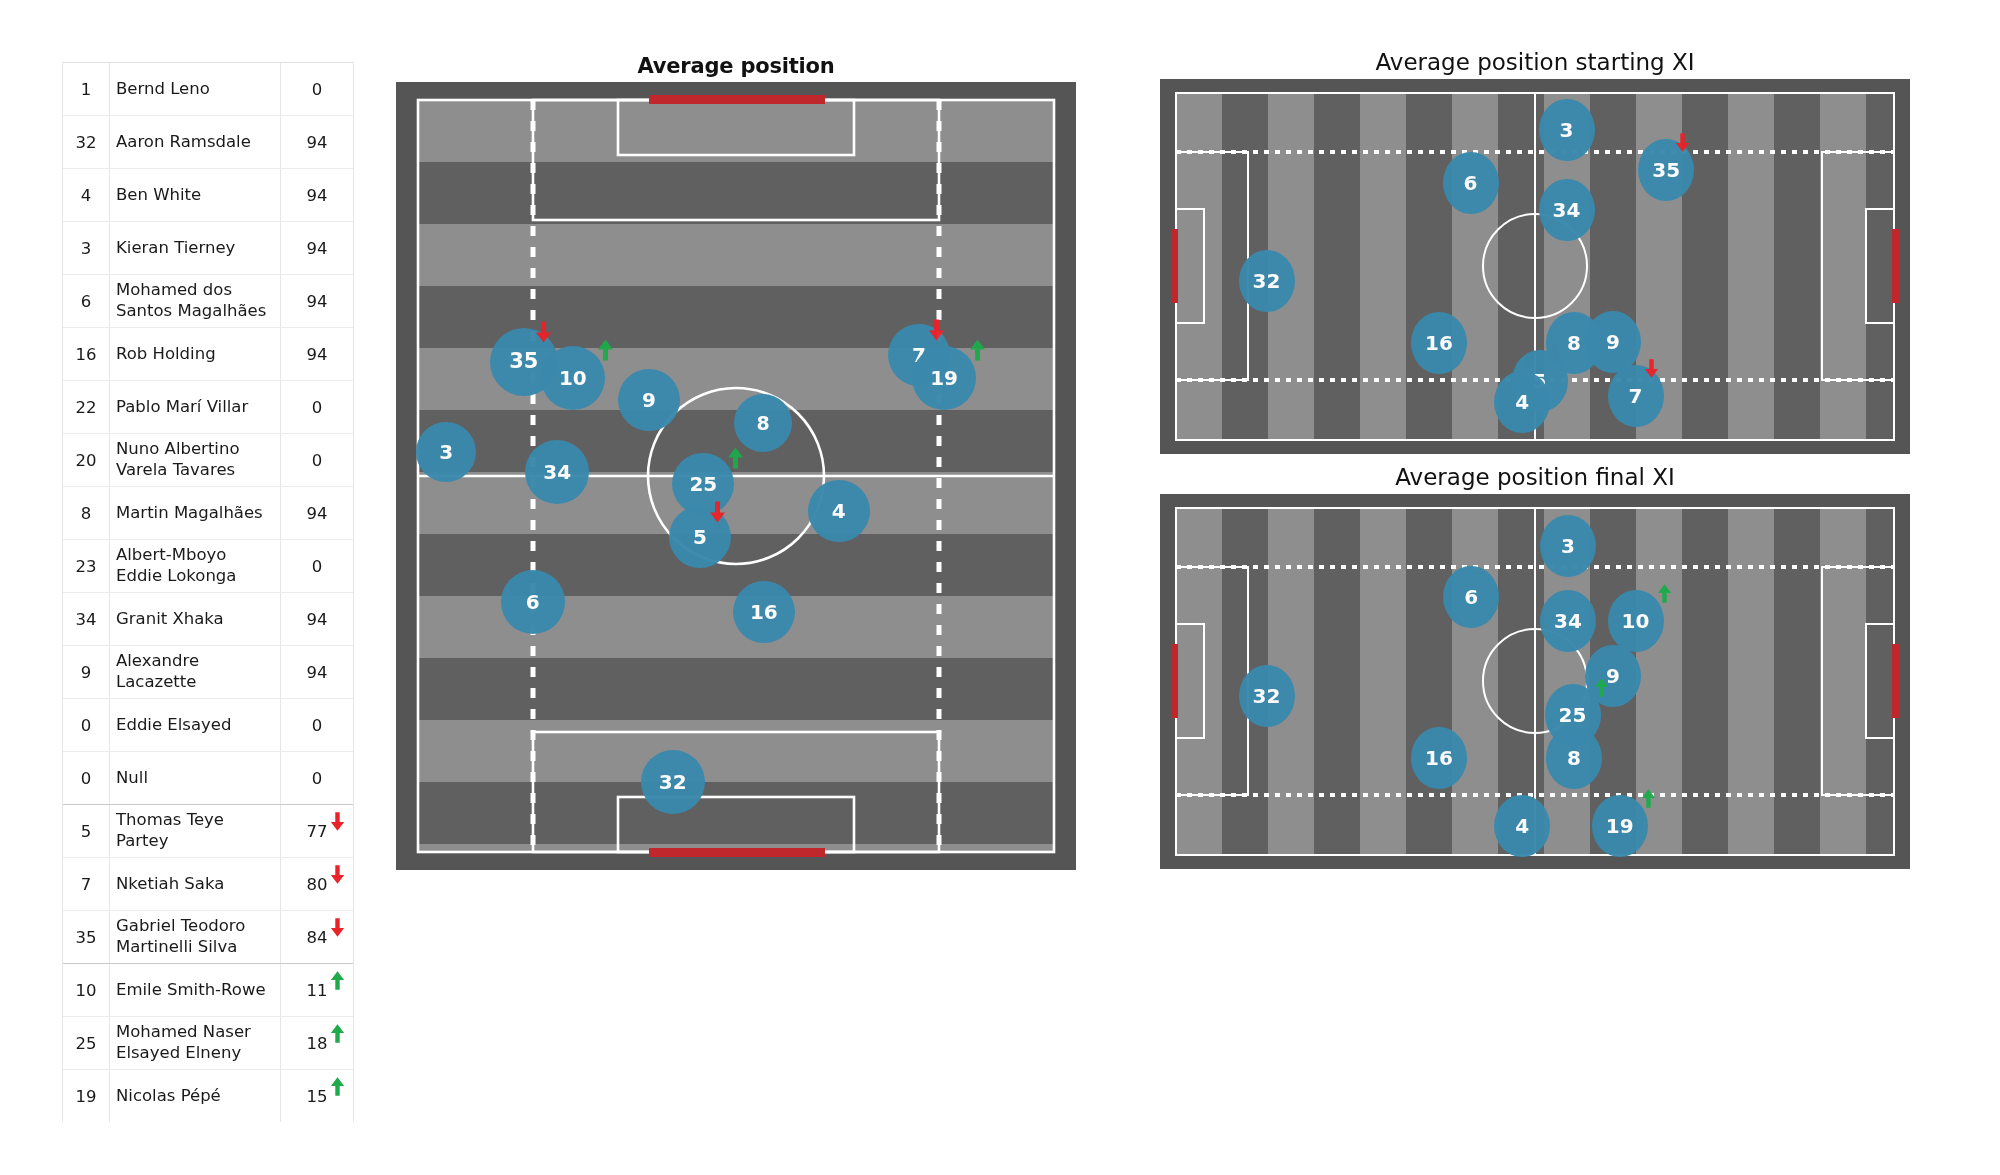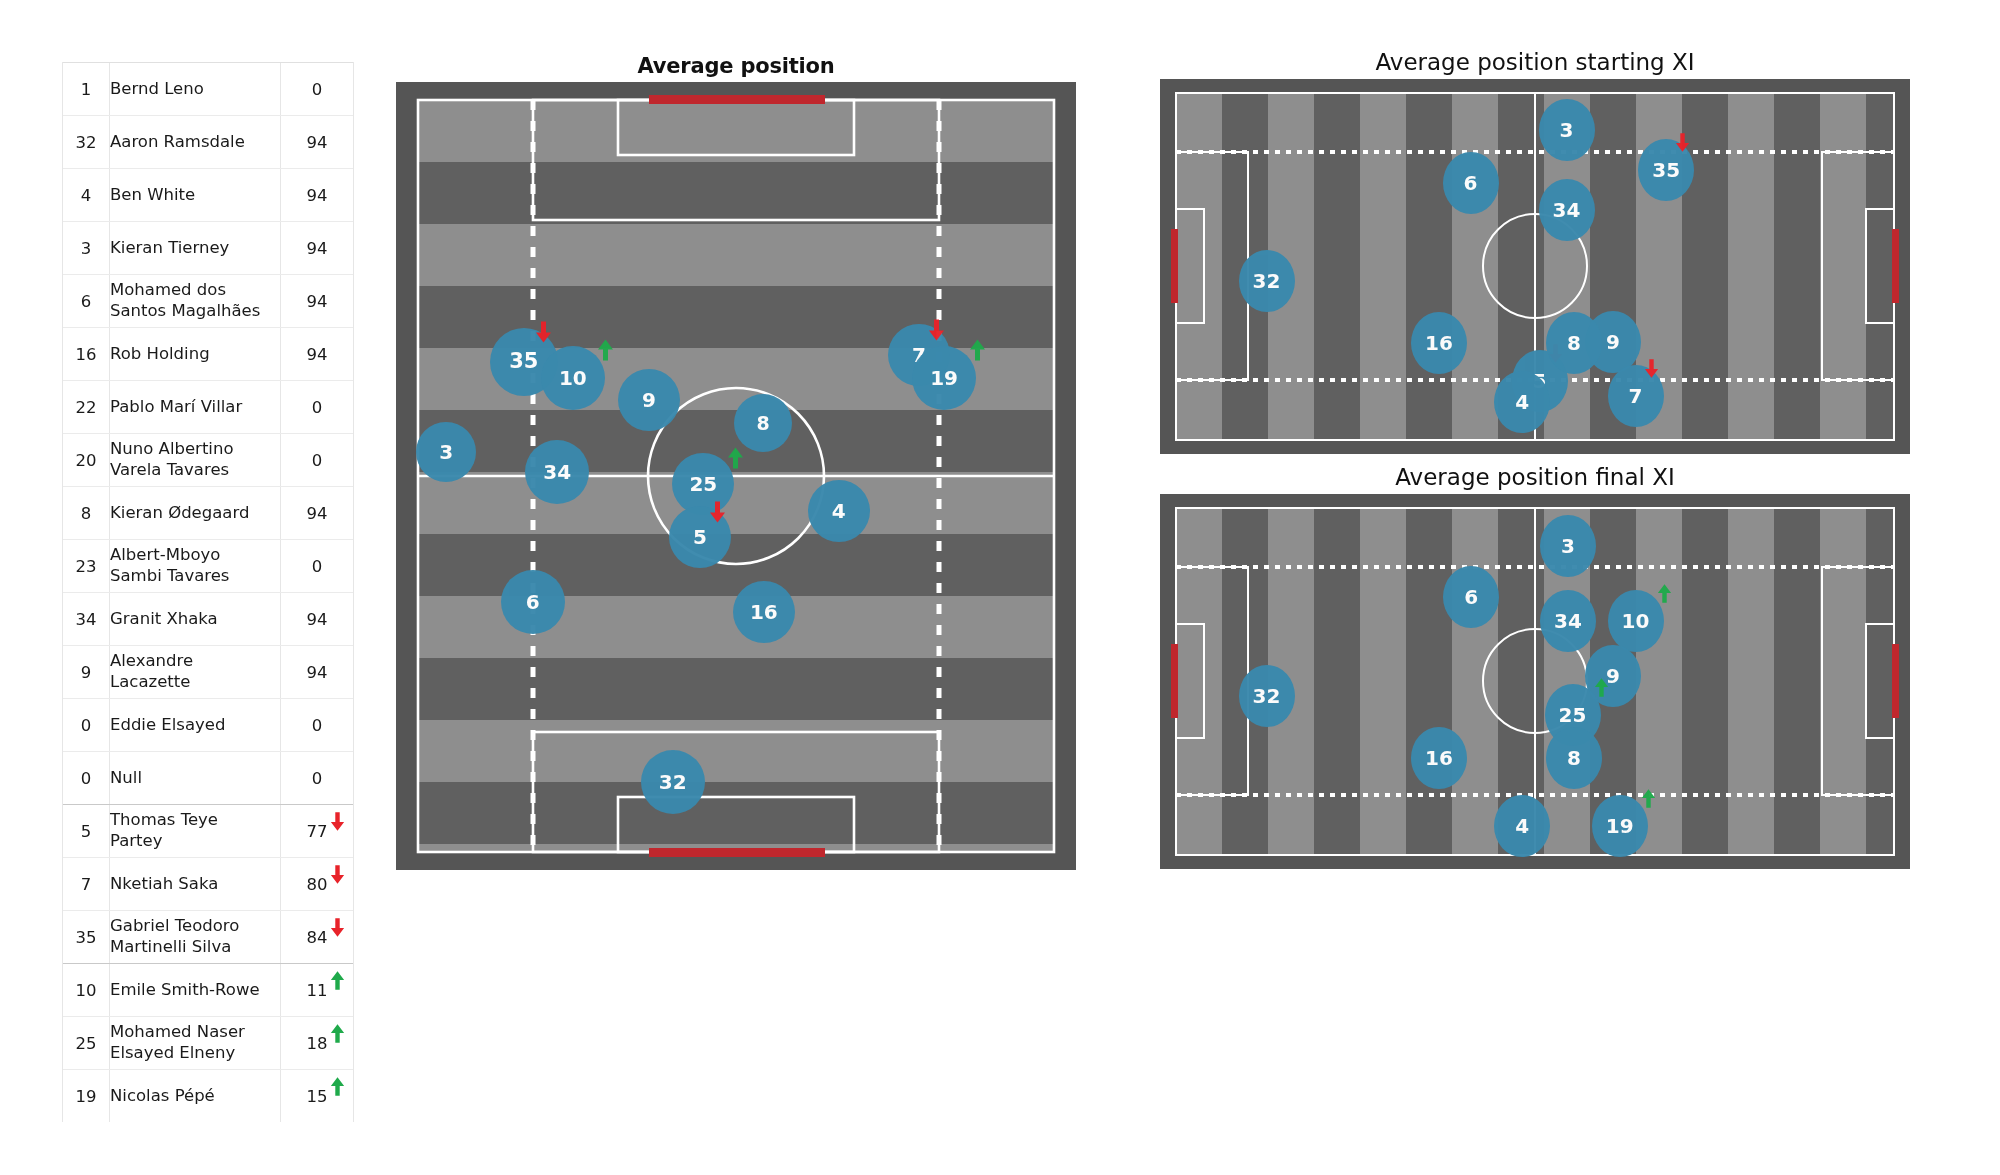--- a/index.html
+++ b/index.html
@@ -37,20 +37,21 @@
     color: #1a1a1a;
     text-align: center;
     padding: 0 2px;
     box-sizing: border-box;
   }
   .lu-name {
     flex: 1 1 auto;
     font-size: 16.5px;
     color: #1a1a1a;
     line-height: 1.27;
+    padding-left: 6px;
     padding-right: 8px;
     border-right: 1px solid #e6e6e6;
     border-left: 1px solid #e6e6e6;
     box-sizing: border-box;
     min-height: 52px;
     display: flex;
     align-items: center;
   }
   .lu-min {
     width: 72px;
@@ -212,28 +213,28 @@
     </div>
     <div class="lu-row">
       <div class="lu-num">20</div>
       <div class="lu-name">Nuno Albertino Varela Tavares</div>
       <div class="lu-min">
         <span class="val">0</span>
       </div>
     </div>
     <div class="lu-row">
       <div class="lu-num">8</div>
-      <div class="lu-name">Kieran Ødegaard</div>
+      <div class="lu-name">Martin Magalhães</div>
       <div class="lu-min">
         <span class="val">94</span>
       </div>
     </div>
     <div class="lu-row">
       <div class="lu-num">23</div>
-      <div class="lu-name">Albert-Mboyo Sambi Tavares</div>
+      <div class="lu-name">Albert-Mboyo Eddie Lokonga</div>
       <div class="lu-min">
         <span class="val">0</span>
       </div>
     </div>
     <div class="lu-row">
       <div class="lu-num">34</div>
       <div class="lu-name">Granit Xhaka</div>
       <div class="lu-min">
         <span class="val">94</span>
       </div>

